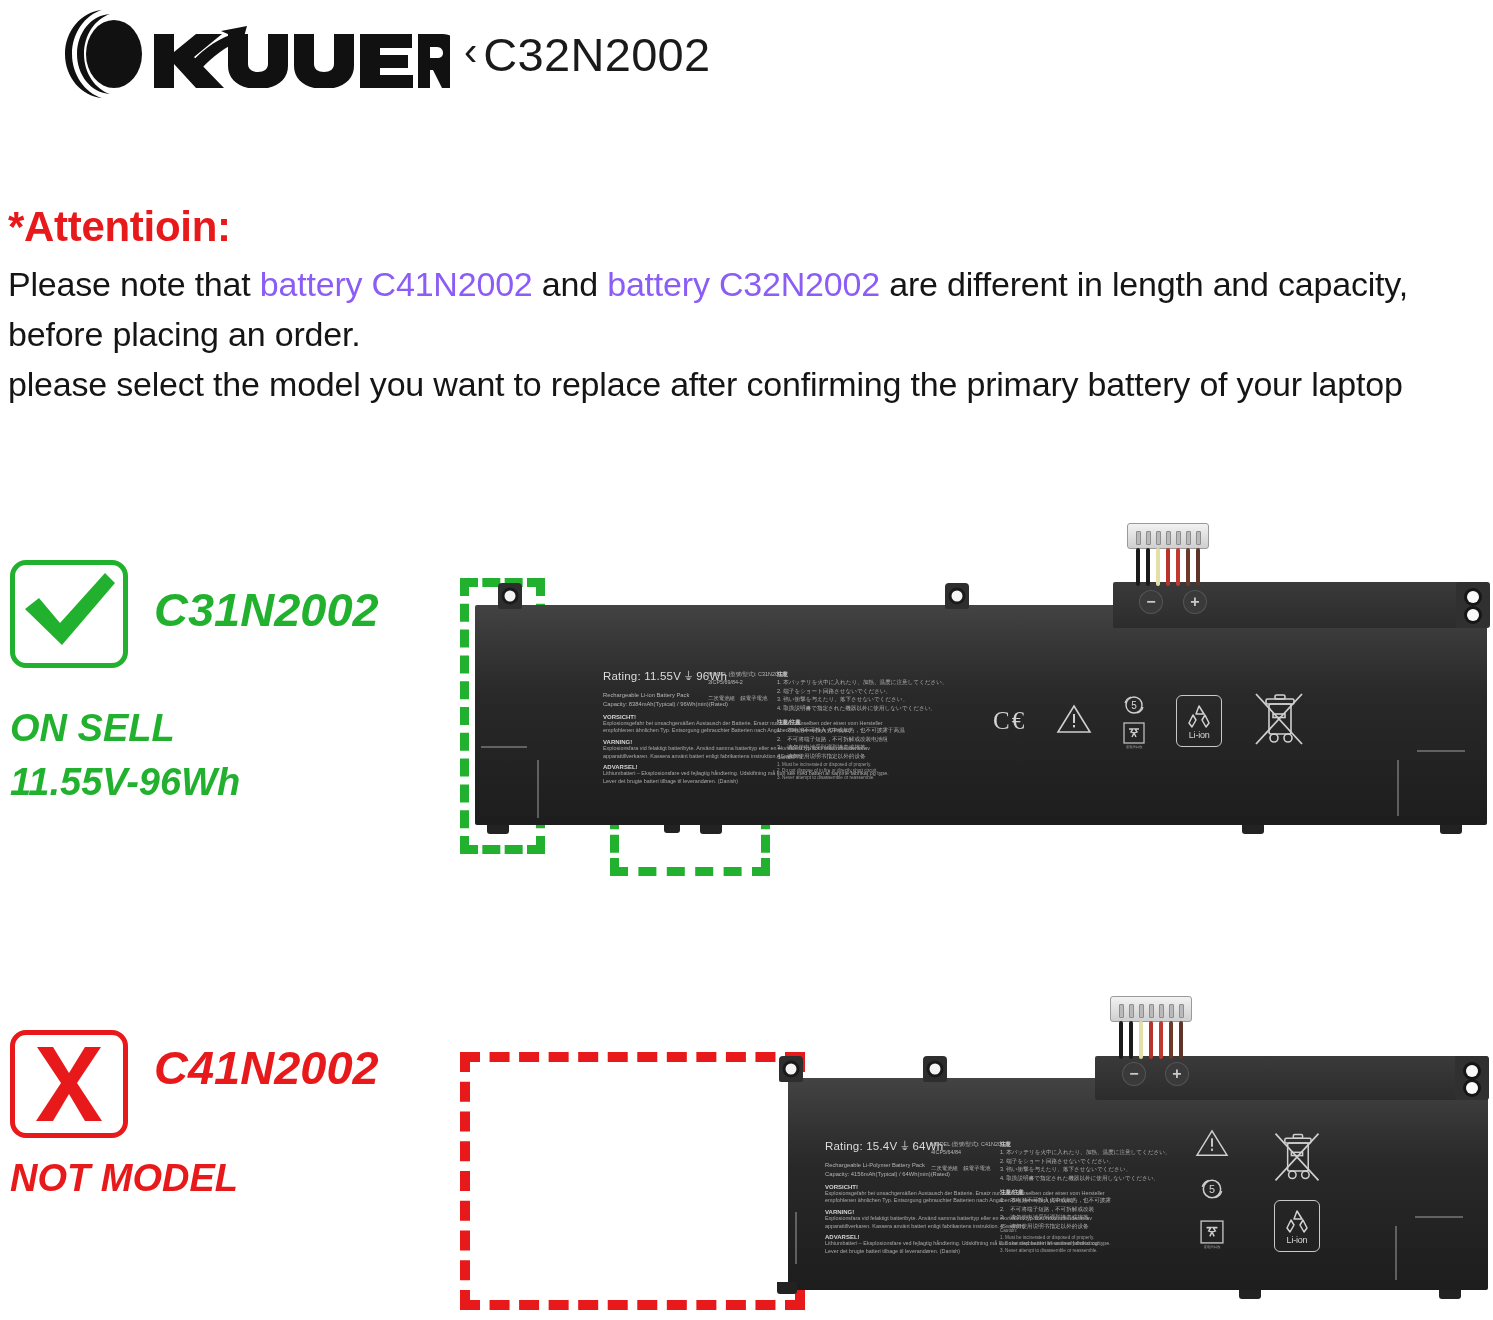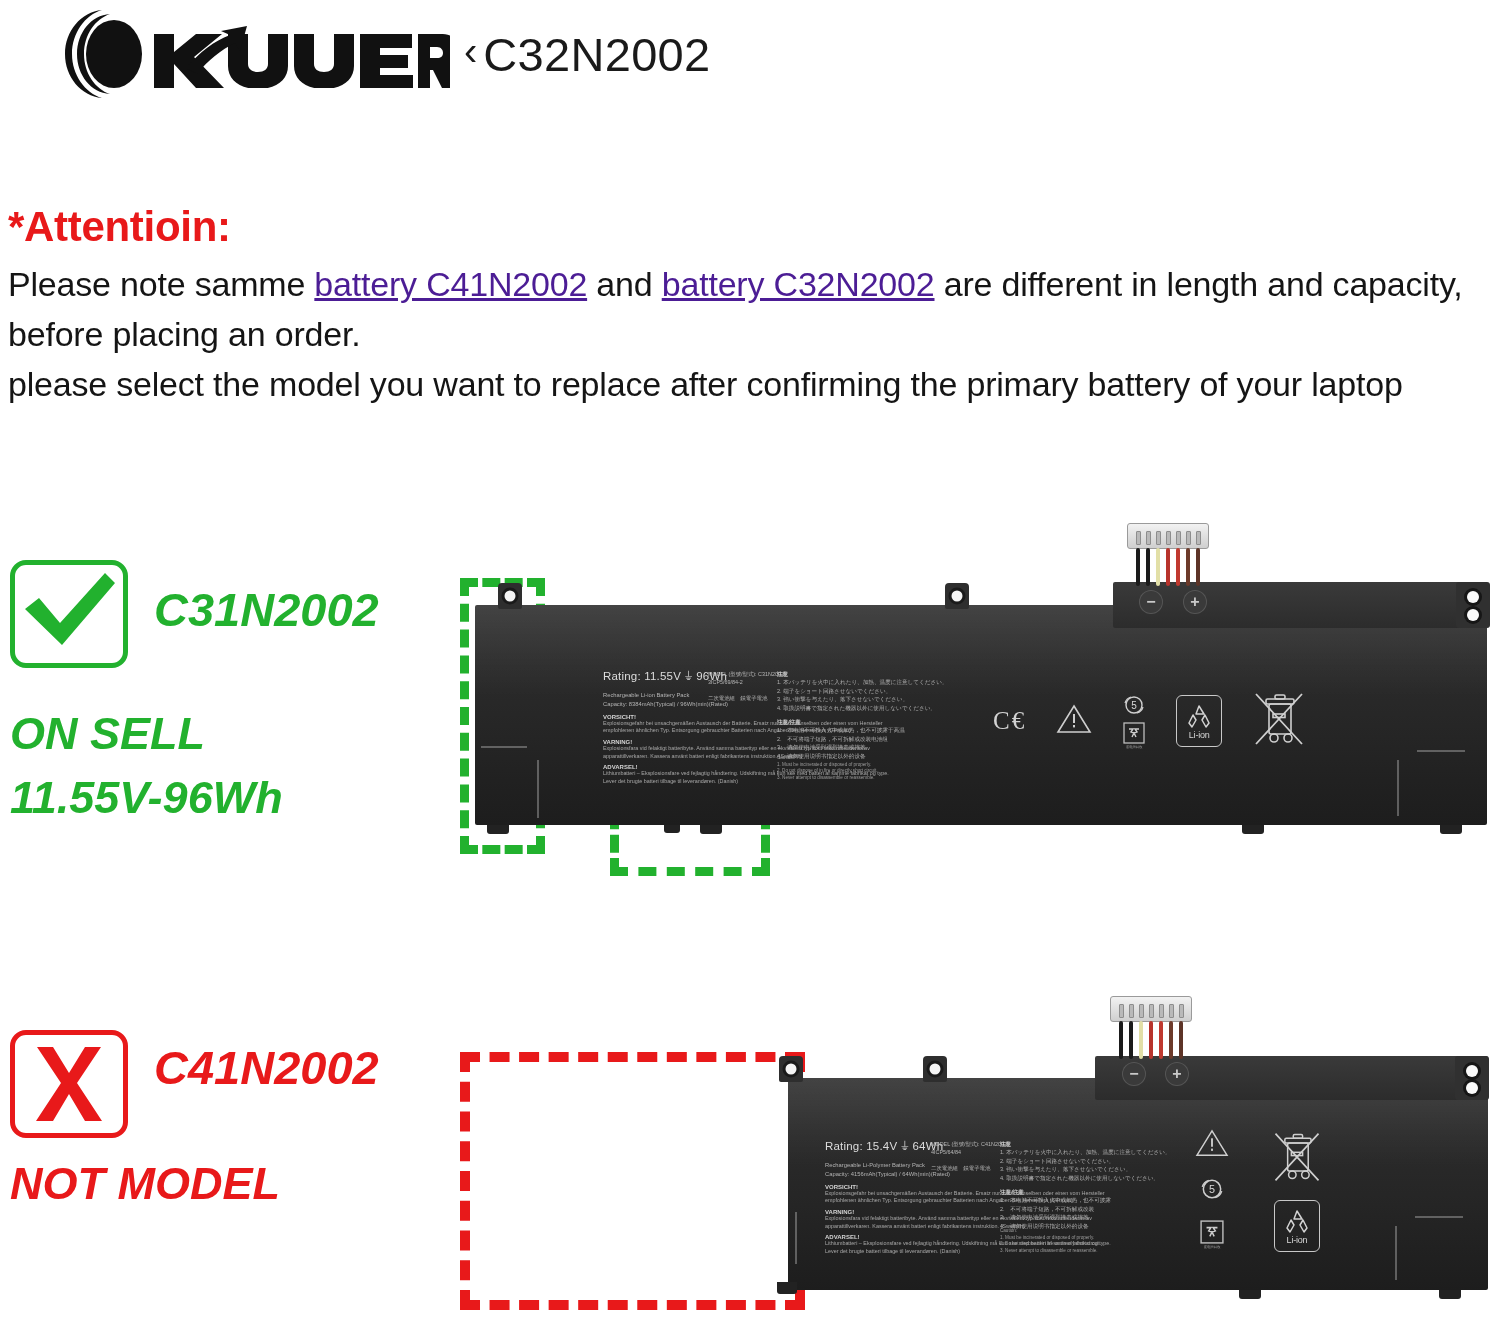--- a/index.html
+++ b/index.html
@@ -23,21 +23,21 @@
 
   
   .attention { position: absolute; left: 8px; top: 203px; width: 1480px; }
   .attention-title {
     color: #e8191a; font-size: 42px; font-weight: 700; letter-spacing: -0.3px;
     margin-bottom: 9px;
   }
   .attention-body {
     font-size: 34px; color: #151515; line-height: 1.47; letter-spacing: -0.2px;
   }
-  .attention-body .hl { color: #4c1d95; text-decoration: underline; }
+  .attention-body .hl { color: #8b5cf6; }
 
   
   .row { position: absolute; left: 0; width: 1219px; }
   .row-ok { top: 560px; height: 340px; }
   .row-no { top: 1030px; height: 290px; }
 
   .legend { position: absolute; left: 10px; top: 0; width: 430px; }
   .legend-top { display: flex; align-items: flex-start; }
   .badge-box {
     width: 118px; height: 108px; border: 5px solid currentColor;
@@ -45,21 +45,21 @@
   }
   .legend.ok { color: #22b12e; }
   .legend.no { color: #e8191a; }
   .badge-box svg { position: absolute; left: 0; top: 0; }
   .legend-model {
     font-size: 47px; font-style: italic; font-weight: 700;
     color: currentColor; margin-left: 26px; margin-top: 22px; white-space: nowrap;
   }
   .legend-lines { margin-top: 34px; }
   .legend-line {
-    font-size: 45px; font-style: italic; font-weight: 700;
+    font-size: 38px; font-style: italic; font-weight: 700;
     color: currentColor; line-height: 1.42; white-space: nowrap;
   }
   .row-no .legend-lines { margin-top: 14px; }
   .row-no .legend-model { margin-top: 10px; }
 
   
   .battery-stage { position: absolute; }
   .stage-ok { left: 455px; top: 0px; width: 1038px; height: 340px; }
   .stage-no { left: 455px; top: 0px; width: 1038px; height: 290px; }
 
@@ -167,21 +167,21 @@
         </g>
       </svg>
     </span>
     <span class="model-chevron">‹</span>
     <span class="model-code">C32N2002</span>
   </div>
 
   <div class="attention">
     <div class="attention-title">*Attentioin:</div>
     <div class="attention-body">
-      <div><span>Please note samme </span><span class="hl">battery C41N2002</span><span> and </span><span class="hl">battery C32N2002</span><span> are different in length and capacity,</span></div>
+      <div><span>Please note that </span><span class="hl">battery C41N2002</span><span> and </span><span class="hl">battery C32N2002</span><span> are different in length and capacity,</span></div>
       <div>before placing an order.</div>
       <div>please select the model you want to replace after confirming the primary battery of your laptop</div>
     </div>
   </div>
 
   <div class="row row-ok">
 
     <div class="legend ok">
       <div class="legend-top">
         <div class="badge-box">

